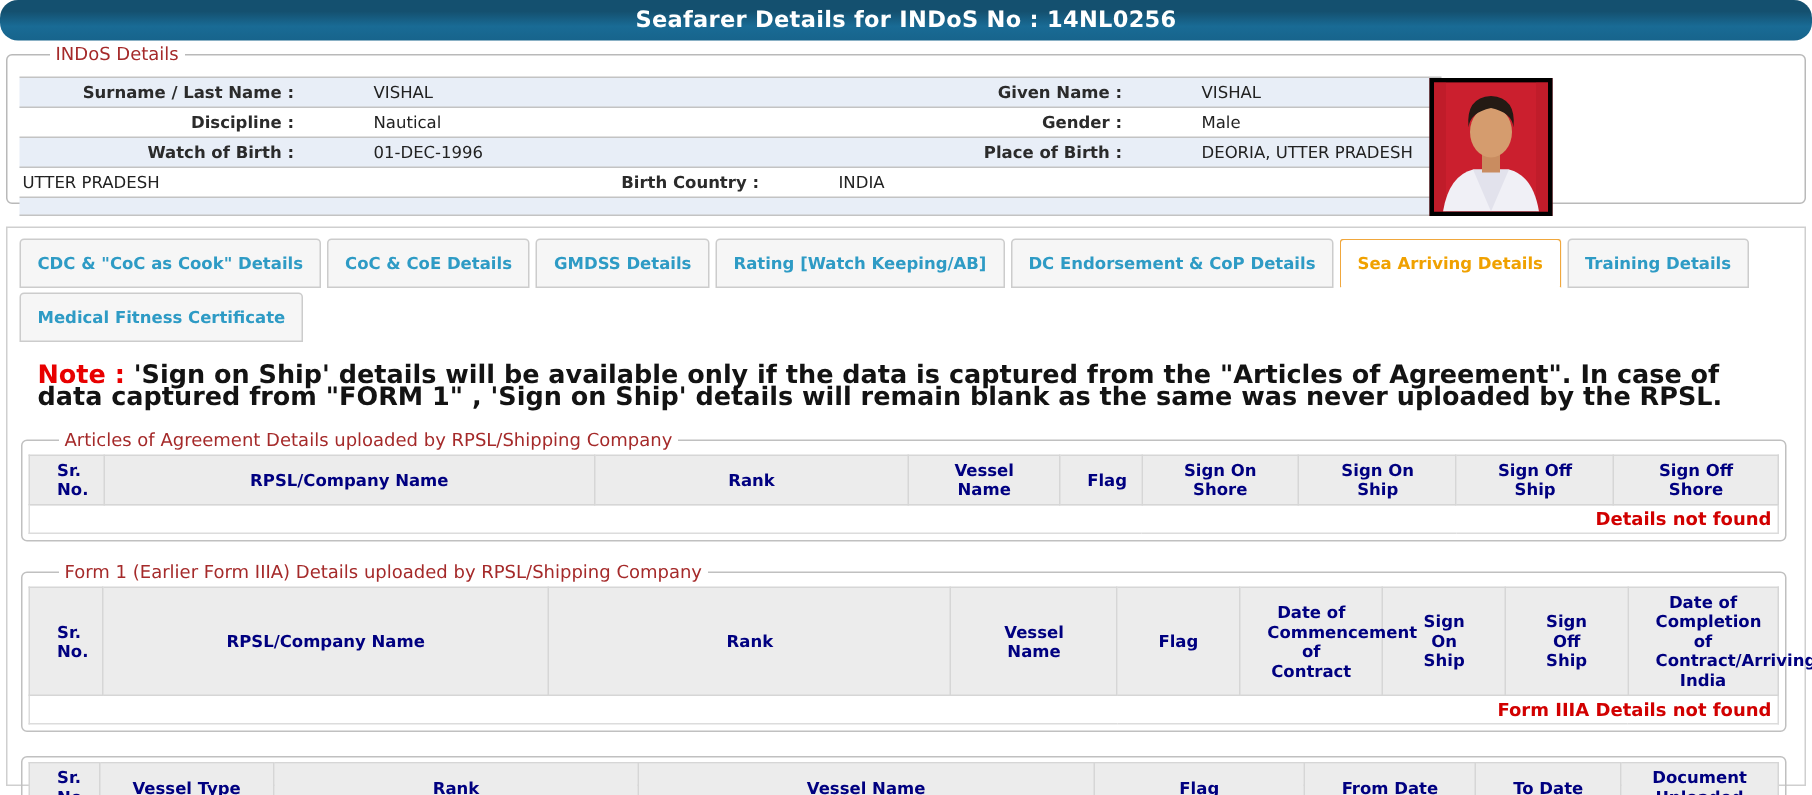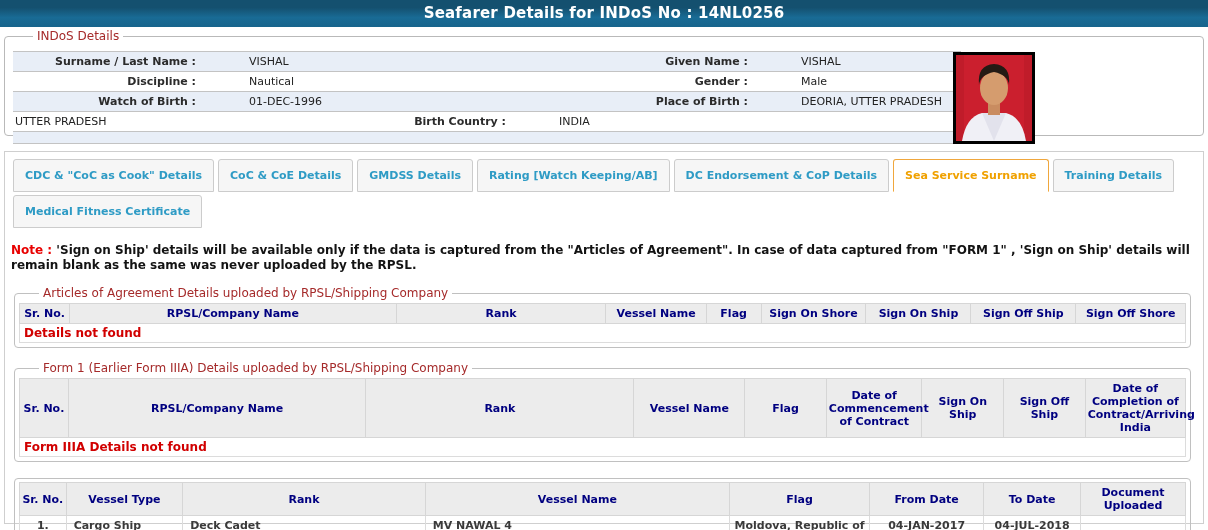--- a/index.html
+++ b/index.html
@@ -10,20 +10,21 @@
     font-family:"DejaVu Sans","Liberation Sans",sans-serif;
     font-size:11px; color:#222;
   }
 
   
   .titlebar {
     height:27px; line-height:26px;
     background:linear-gradient(180deg,#14506F 0%,#14506F 28%,#196B95 65%,#17648C 100%);
     color:#fff; font-weight:bold; font-size:15px; text-align:center;
     letter-spacing:.2px;
+    border-radius:12px;
   }
 
   
   fieldset {
     border:1px solid #b9b9b9; border-radius:4px;
     margin:0 4px; padding:2px 8px 5px;
   }
   legend {
     color:#A52A2A; font-weight:normal; font-size:12px;
     padding:0 4px; margin-left:20px;
@@ -59,42 +60,42 @@
     background:#f6f6f6; border:1px solid #ccc; border-radius:3px 3px 0 0;
     color:#2E9BC5; font-weight:bold; font-size:11px; cursor:pointer; white-space:nowrap;
   }
   .tab.active {
     background:#fff; border-color:#F0A73D; border-bottom-color:#fff;
     color:#F0A100;
   }
 
   
   .note {
-    margin:15px 10px 0 6px; font-weight:bold; font-size:12px;
+    margin:15px 10px 0 20px; font-weight:bold; font-size:17px;
     color:#131313; line-height:15px;
   }
   .note .prefix { color:#E80000; }
 
   
   .tbl-fieldset { margin:13px 12px 0 9px; padding:3px 4px 4px; border-color:#c0c0c0; }
   .tbl-fieldset.gap-lg { margin-top:16px; }
   table { width:100%; border-collapse:collapse; table-layout:fixed; }
   th {
     background:#ECECEC; color:#000080; font-weight:bold; font-size:11px;
-    border:1px solid #d6d6d6; padding:3px 2px; text-align:center; line-height:13px;
+    border:1px solid #d6d6d6; padding:3px 18px; text-align:center; line-height:13px;
   }
   td {
     border:1px solid #dcdcdc; font-size:11px; color:#3a3a3a;
     padding:2px 4px; height:19px;
   }
   td.bold { font-weight:bold; }
   td.center { text-align:center; }
   td.left { text-align:left; padding-left:7px; }
   .empty-msg {
-    text-align:left; color:#D10000; font-weight:bold; font-size:12px;
+    text-align:right; color:#D10000; font-weight:bold; font-size:12px;
   }
 </style>
 </head>
 <body>
 
 <div class="titlebar">Seafarer Details for INDoS No : 14NL0256</div>
 
 <fieldset class="indos-fieldset">
   <legend>INDoS Details</legend>
   <div class="indos-rows">
@@ -139,21 +140,21 @@
 </fieldset>
 
 <div class="content-box">
 
   <div class="tabs-row">
     <div class="tab">CDC &amp; "CoC as Cook" Details</div>
     <div class="tab">CoC &amp; CoE Details</div>
     <div class="tab">GMDSS Details</div>
     <div class="tab">Rating [Watch Keeping/AB]</div>
     <div class="tab">DC Endorsement &amp; CoP Details</div>
-    <div class="tab active">Sea Service Surname</div>
+    <div class="tab active">Sea Arriving Details</div>
     <div class="tab">Training Details</div>
   </div>
   <div class="tabs-row tabs-row2">
     <div class="tab">Medical Fitness Certificate</div>
   </div>
 
   <div class="note"><span class="prefix">Note :</span><span> 'Sign on Ship' details will be available only if the data is captured from the "Articles of Agreement". In case of data captured from "FORM 1" , 'Sign on Ship' details will remain blank as the same was never uploaded by the RPSL.</span></div>
 
   <fieldset class="tbl-fieldset">
     <legend>Articles of Agreement Details uploaded by RPSL/Shipping Company</legend>

